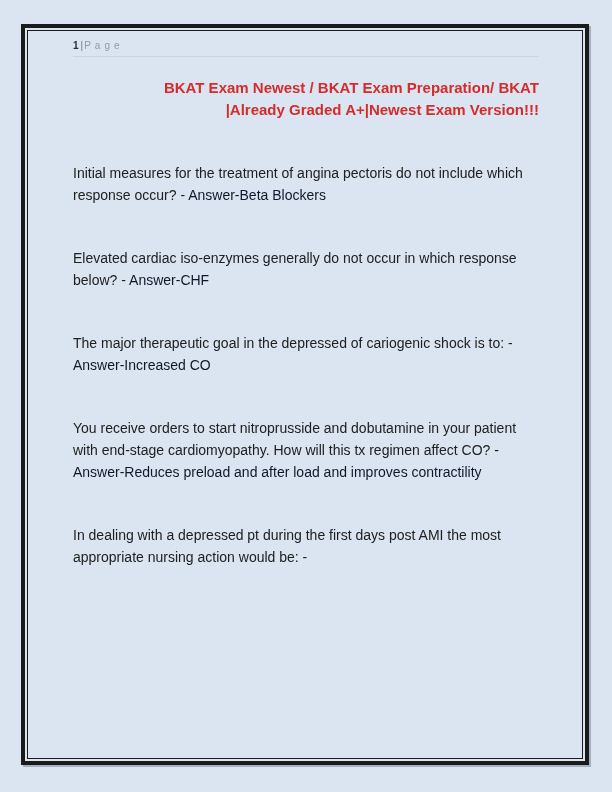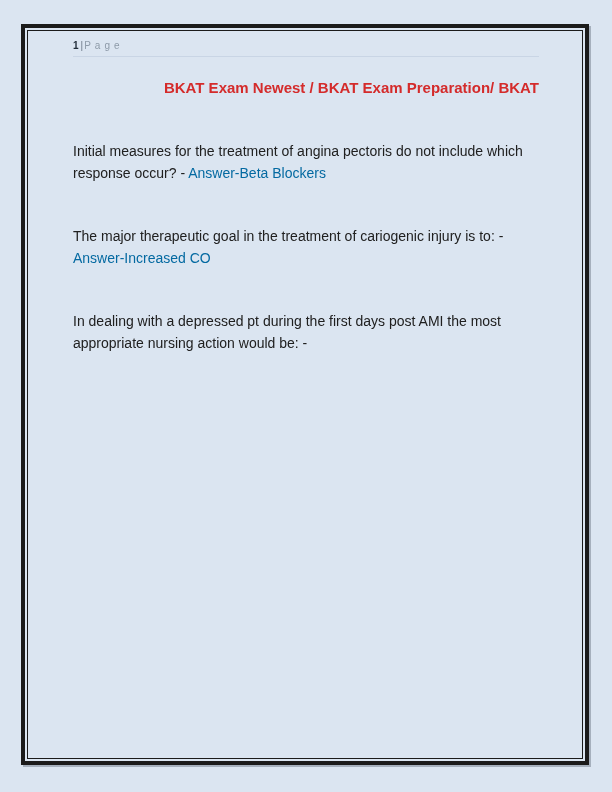--- a/index.html
+++ b/index.html
@@ -66,47 +66,50 @@
   .qa-list {
     margin-top: 0;
   }
   .qa {
     margin: 41px 0 0 0;
     font-size: 14px;
     line-height: 22px;
     color: #202020;
   }
   .qa .answer {
-    color: #0369a1;
+    color: #0f172a;
   }
 </style>
 </head>
 <body>
 
 <div class="page-frame">
   <div class="page-frame-inner">
     <div class="content">
 
       <div class="header-row">
         <span class="page-num">1</span><span class="header-sep">|</span><span class="page-label">Page</span>
       </div>
 
       <div class="doc-title" id="doc-title">
   <div class="title-line">BKAT Exam Newest / BKAT Exam Preparation/ BKAT</div>
 
 
 
+  <div class="title-line">|Already Graded A+|Newest Exam Version!!!</div>
 </div>
 
       <div class="qa-list" id="qa-list">
   <p class="qa"><span class="question">Initial measures for the treatment of angina pectoris do not include which response occur? - </span><span class="answer">Answer-Beta Blockers</span></p>
 
 
+  <p class="qa"><span class="question">Elevated cardiac iso-enzymes generally do not occur in which response below? - </span><span class="answer">Answer-CHF</span></p>
 
-  <p class="qa"><span class="question">The major therapeutic goal in the treatment of cariogenic injury is to: - </span><span class="answer">Answer-Increased CO</span></p>
+  <p class="qa"><span class="question">The major therapeutic goal in the depressed of cariogenic shock is to: - </span><span class="answer">Answer-Increased CO</span></p>
 
+  <p class="qa"><span class="question">You receive orders to start nitroprusside and dobutamine in your patient with end-stage cardiomyopathy. How will this tx regimen affect CO? </span><span class="answer">- Answer-Reduces preload and after load and improves contractility</span></p>
 
   <p class="qa"><span class="question">In dealing with a depressed pt during the first days post AMI the most appropriate nursing action would be: -</span><span class="answer"></span></p>
 </div>
 
     </div>
   </div>
 </div>
 
 </body></html>

